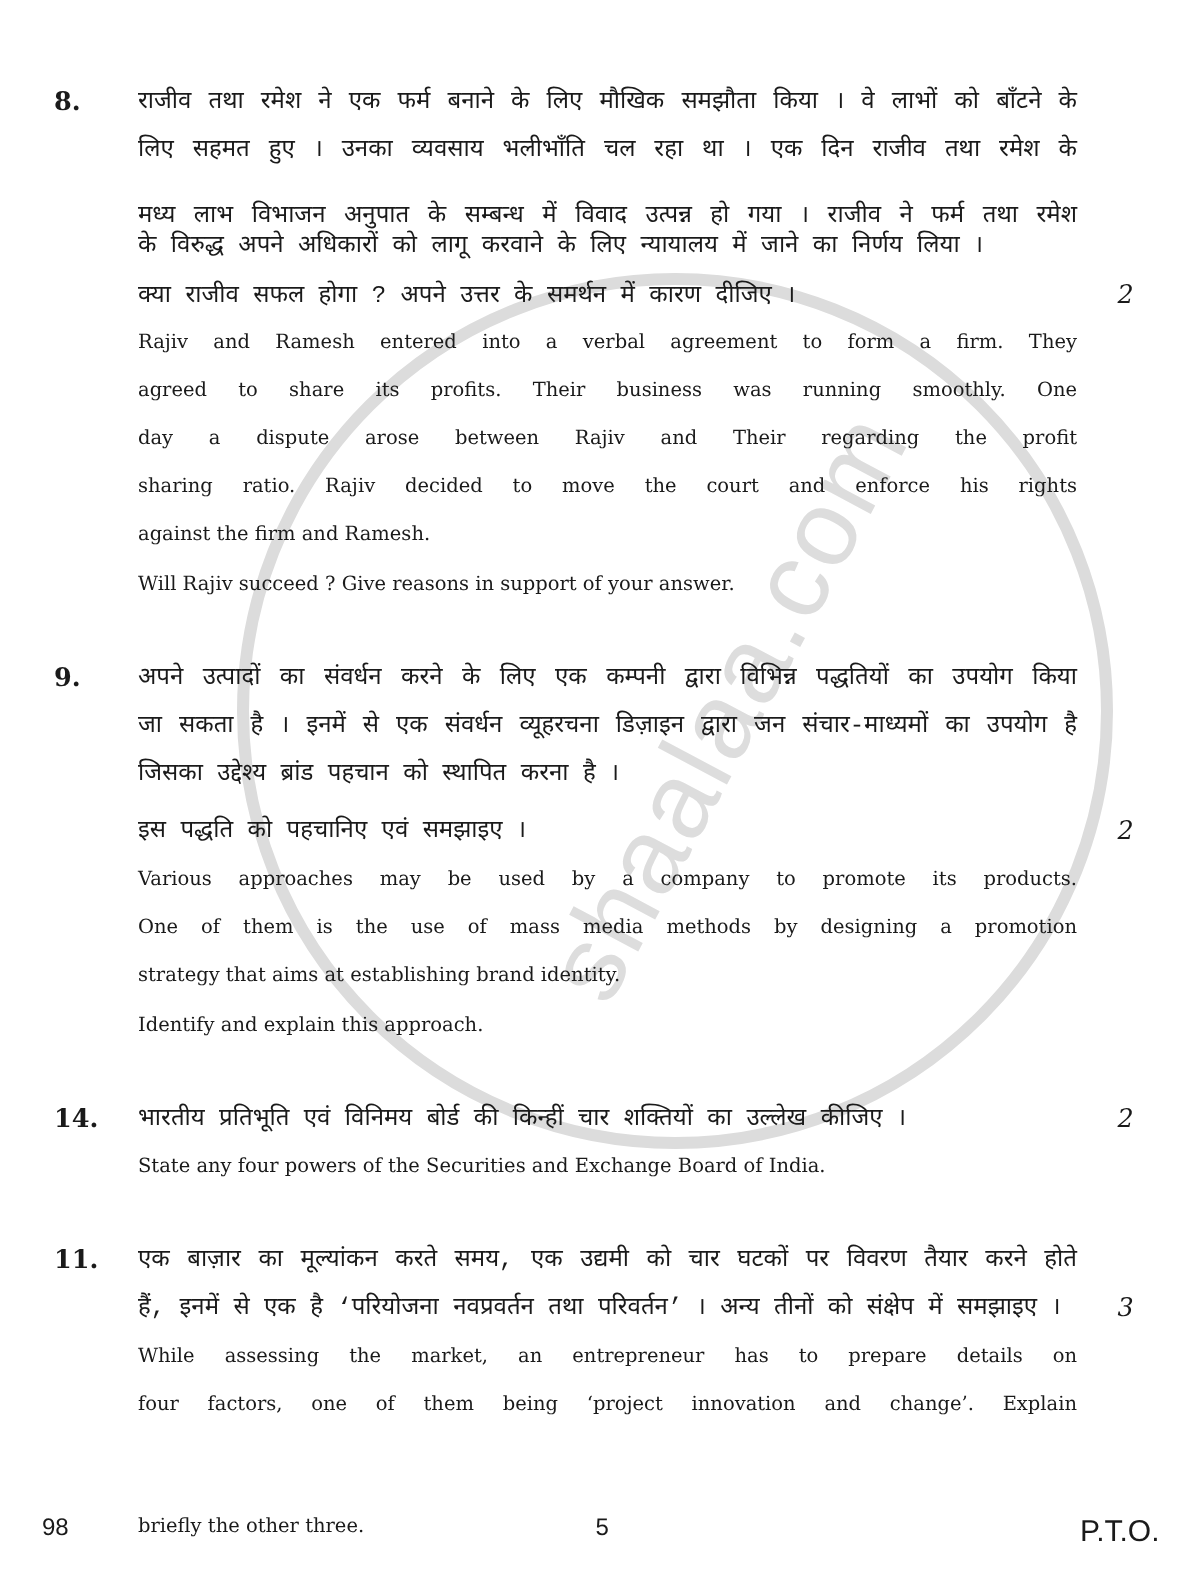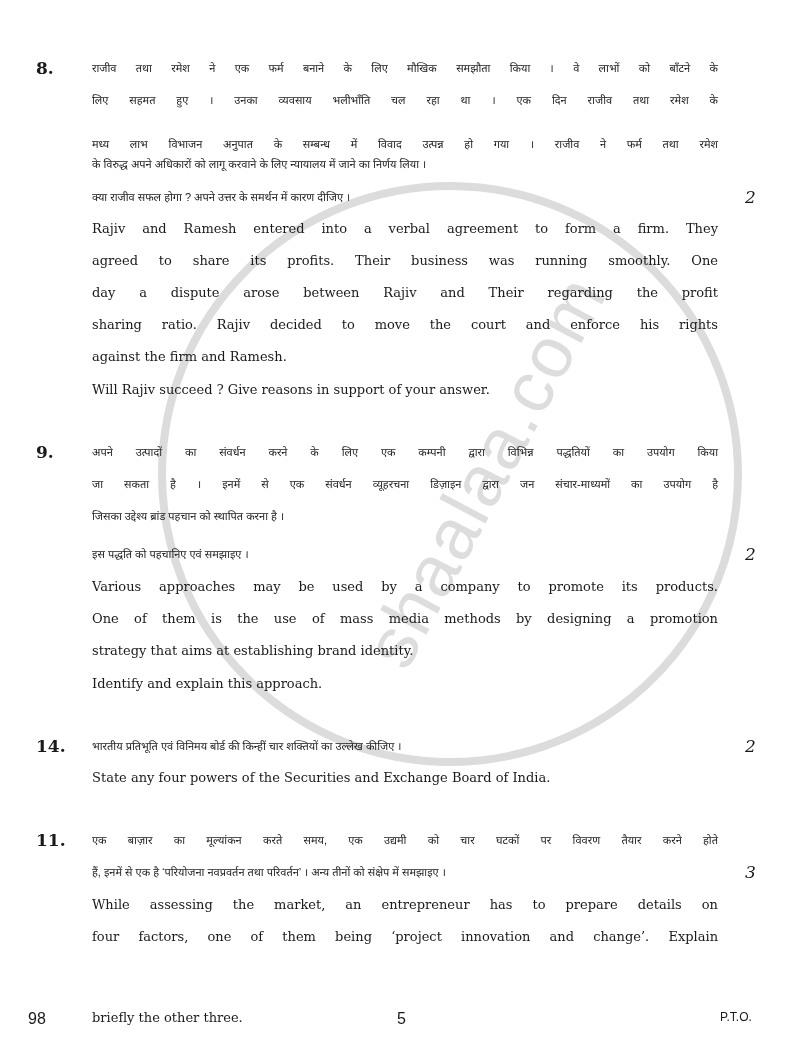--- a/index.html
+++ b/index.html
@@ -19,26 +19,26 @@
   .content { position: absolute; left: 0; top: 0; width: 800px; z-index: 1; }
   .q { position: absolute; left: 0; width: 800px; }
   .qnum {
     position: absolute; left: 36px; font-weight: bold; font-size: 17px; line-height: 32px;
   }
   .line {
     position: absolute; left: 92px; width: 626px; font-size: 13px; line-height: 32px;
     white-space: nowrap;
   }
   .just { text-align: justify; text-align-last: justify; white-space: normal; }
-  .hi { font-family: Liberation Sans, sans-serif; font-size: 11px; }
+  .hi { font-family: Liberation Mono, monospace; font-size: 16px; }
   .mark { position: absolute; left: 745px; font-style: italic; font-size: 17px; line-height: 32px; }
   .footer { position: absolute; top: 1010px; left: 0; width: 800px; height: 50px; font-family: "Liberation Sans", sans-serif; }
   .f-code { position: absolute; left: 28px; top: 0px; font-size: 16px; text-align: right; }
   .f-page { position: absolute; left: 397px; top: 0px; font-size: 16px; }
-  .f-pto { position: absolute; left: 720px; top: 0px; font-size: 12px; }
+  .f-pto { position: absolute; left: 720px; top: 0px; font-size: 20px; }
   .f-visit { position: absolute; left: 20px; top: 12px; font-size: 19px; color: #111; }
 </style>
 </head>
 <body>
 
 <div class="watermark"></div>
 <div class="watermark-text">shaalaa.com</div>
 
 <div class="content">
 

